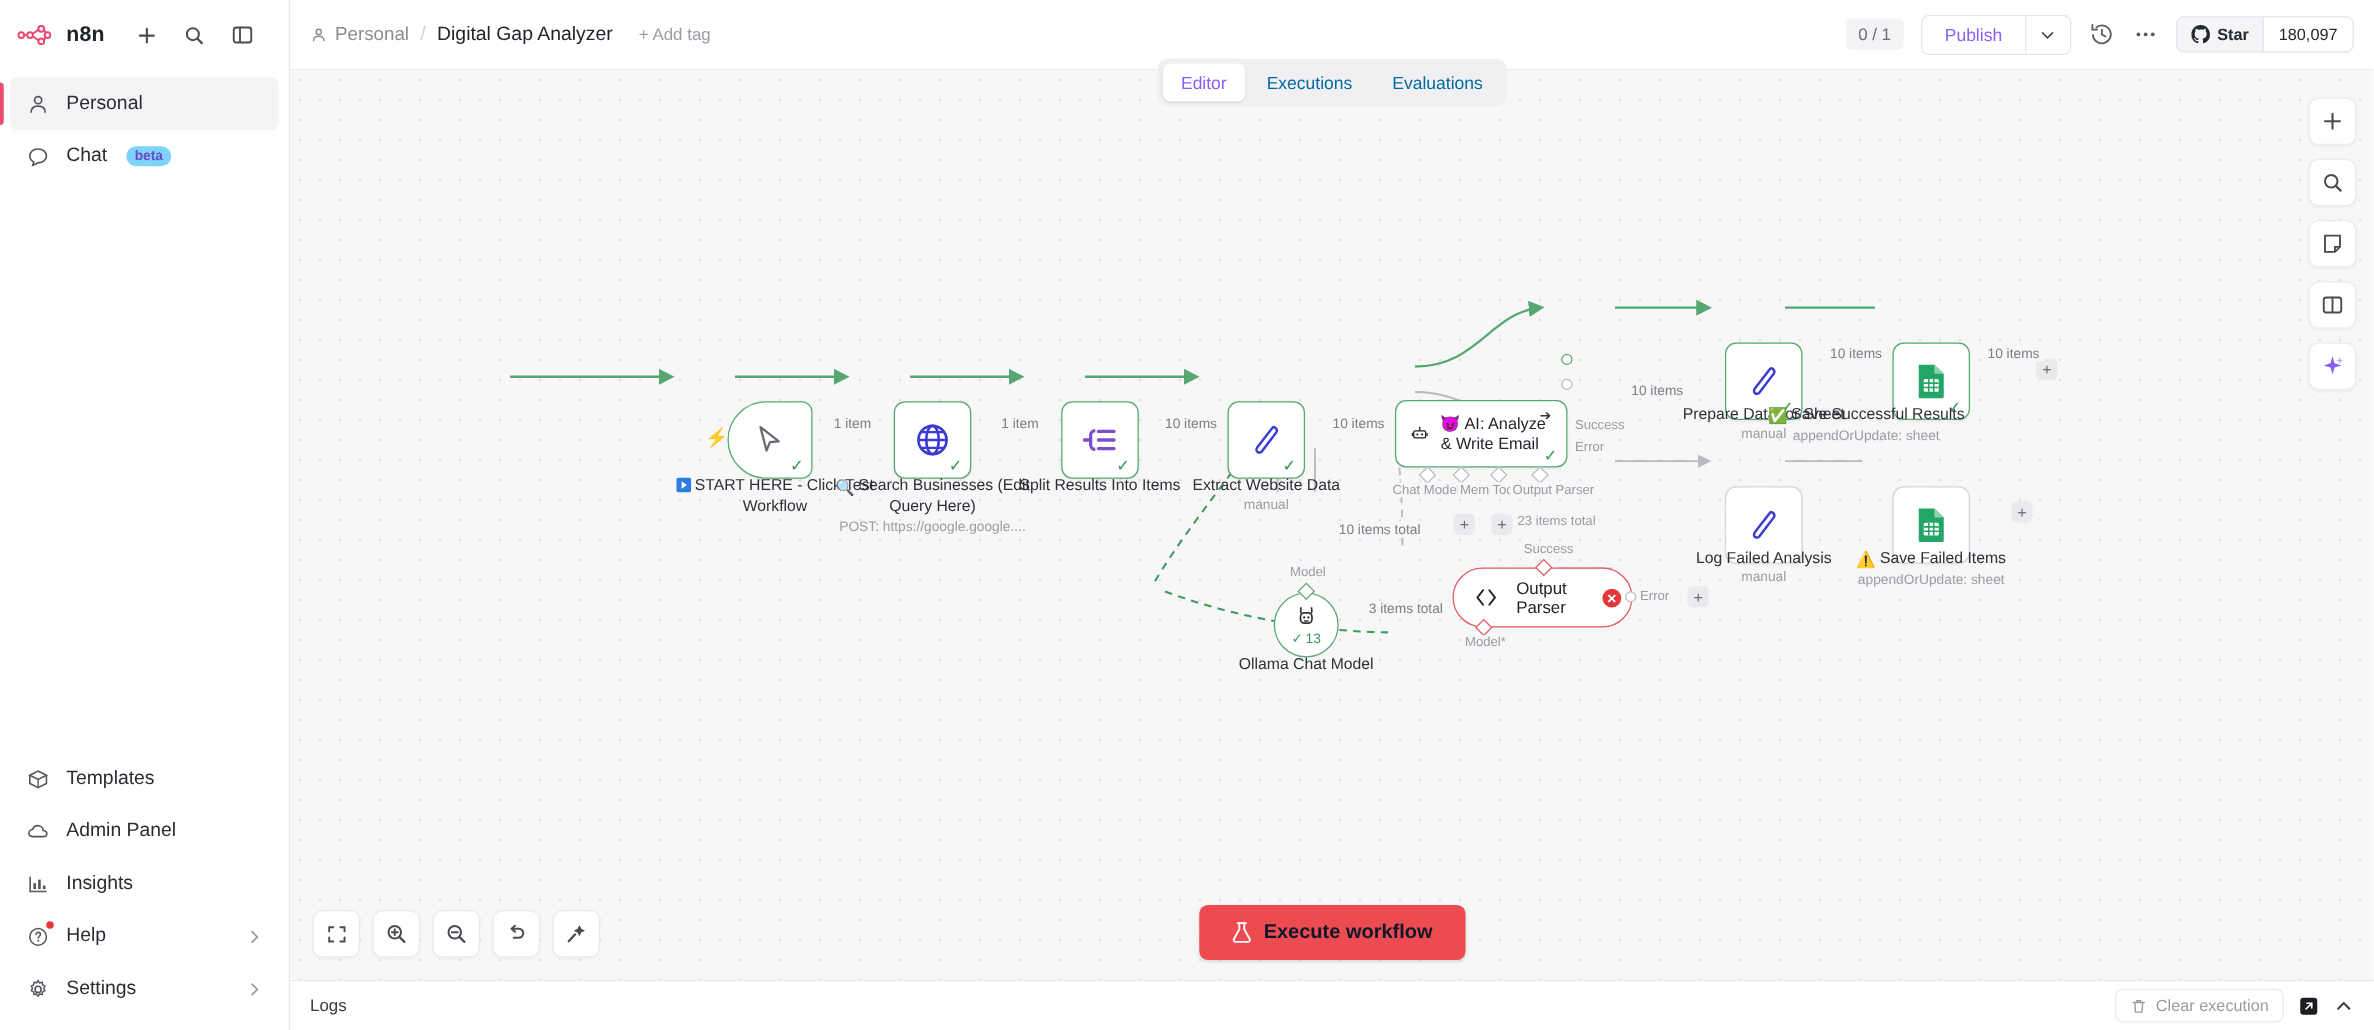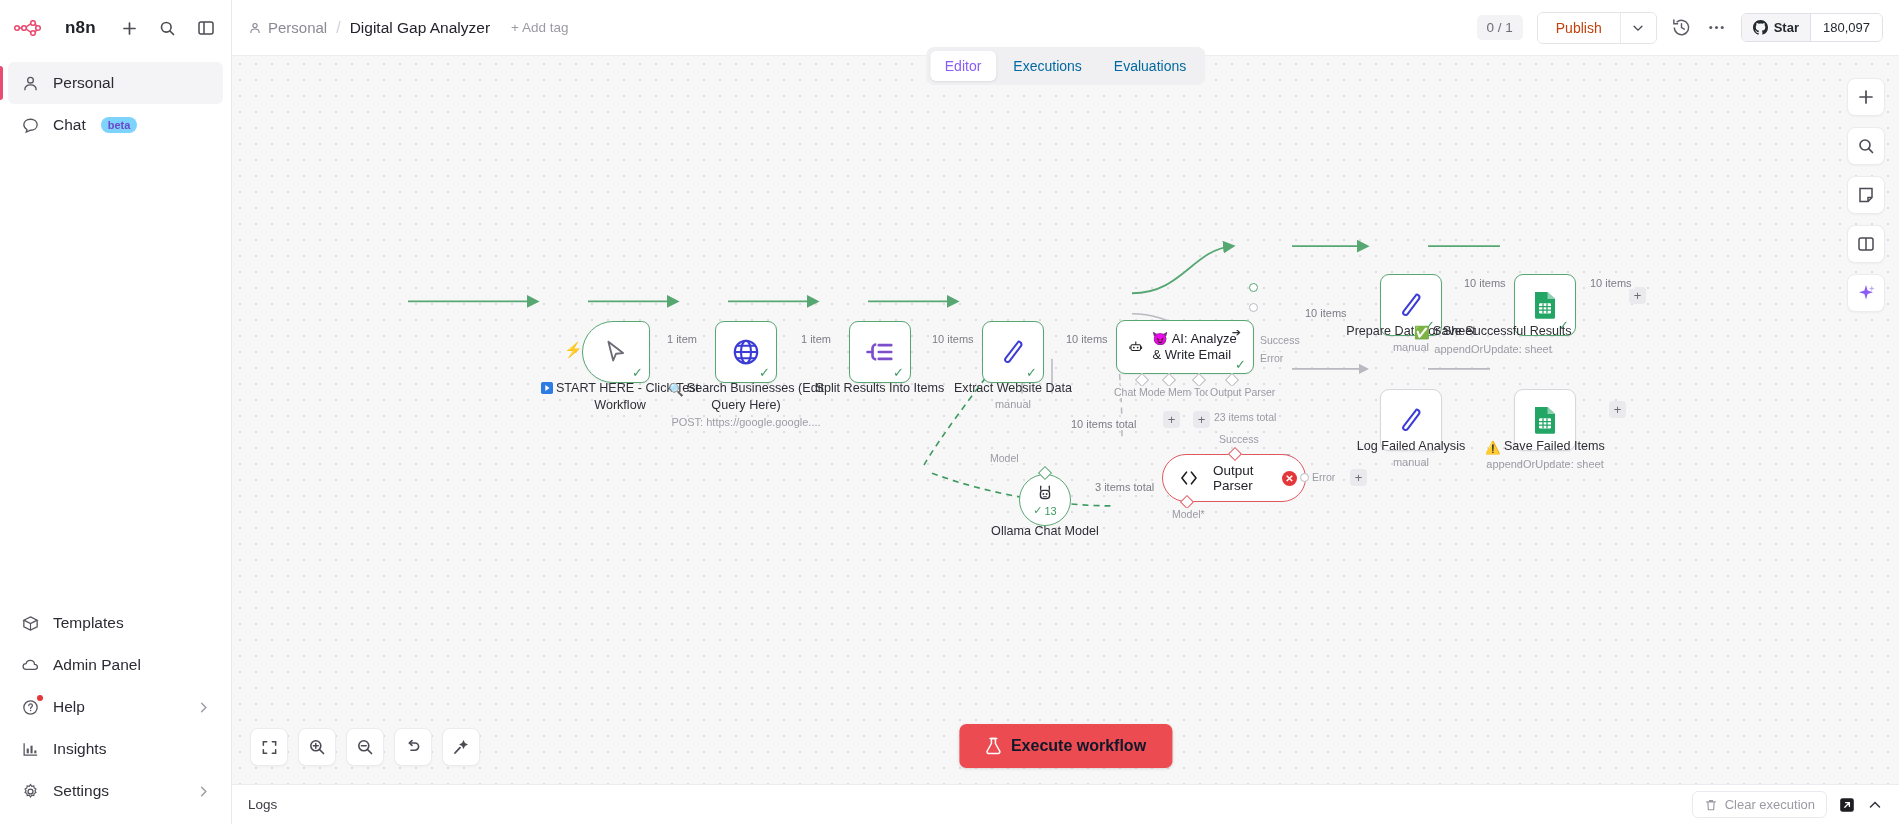--- a/index.html
+++ b/index.html
@@ -11,21 +11,21 @@
   .app { position: relative; width: 1899px; height: 824px; display: flex; }
 
   
   .sidebar {
     width: 232px; height: 824px; background: #fff;
     border-right: 1px solid #e9e9ec;
     display: flex; flex-direction: column; flex: 0 0 232px;
     position: relative; z-index: 20;
   }
   .sb-top { display: flex; align-items: center; height: 56px; padding: 0 14px; gap: 10px; }
-  .logo-wrap { display: flex; align-items: center; gap: 24px; }
+  .logo-wrap { display: flex; align-items: center; gap: 12px; }
   .logo-text { font-size: 17px; font-weight: 700; color: #20232a; letter-spacing: .2px; }
   .sb-top-actions { display: flex; align-items: center; gap: 14px; margin-left: 12px; }
   .ic-btn { width: 24px; height: 24px; display: flex; align-items: center; justify-content: center;
             color: #4b4b52; cursor: pointer; border-radius: 4px; }
 
   .sb-nav { padding: 6px 8px 0 8px; }
   .sb-item {
     display: flex; align-items: center; gap: 13px;
     height: 42px; padding: 0 12px; border-radius: 6px;
     color: #2b2b33; font-size: 15.5px; cursor: pointer; position: relative;
@@ -55,21 +55,21 @@
     position: relative; z-index: 15;
   }
   .crumbs { display: flex; align-items: center; gap: 9px; font-size: 15px; }
   .crumb-personal { display: flex; align-items: center; gap: 6px; color: #8a8a93; cursor: pointer; }
   .crumb-sep { color: #d2d2d8; font-size: 16px; }
   .crumb-title { color: #23232b; font-size: 15.5px; cursor: text; }
   .add-tag { color: #9b9ba3; font-size: 13.5px; margin-left: 12px; cursor: pointer; }
   .top-right { margin-left: auto; display: flex; align-items: center; gap: 14px; }
   .count-pill { background: #f3f3f5; color: #6c6c76; font-size: 13.5px; border-radius: 5px; padding: 5px 10px; }
   .publish-grp { display: flex; align-items: stretch; border: 1px solid #e3e3e8; border-radius: 6px; overflow: hidden; background: #fff; }
-  .publish-btn { padding: 7px 18px; font-size: 14px; color: #c2410c; cursor: pointer; background: #fff; }
+  .publish-btn { padding: 7px 18px; font-size: 14px; color: #8b5cf6; cursor: pointer; background: #fff; }
   .publish-caret { width: 36px; display: flex; align-items: center; justify-content: center;
                    border-left: 1px solid #e9e9ee; color: #4a4a52; cursor: pointer; background: #fff; }
   .top-icon { color: #5b5b64; cursor: pointer; display: flex; align-items: center; }
   .gh-star { display: flex; align-items: stretch; border: 1px solid #e0e0e6; border-radius: 6px; overflow: hidden; font-size: 13px; }
   .gh-left { display: flex; align-items: center; gap: 6px; padding: 6px 11px; background: #f5f5f7; color: #24292f; font-weight: 600; cursor: pointer; }
   .gh-count { padding: 6px 12px; background: #fff; color: #24292f; border-left: 1px solid #e0e0e6; }
 
   
   .tabbar {
     position: absolute; top: 47px; left: 50%; transform: translateX(-50%);
@@ -249,45 +249,45 @@
       </div>
       <div class="sb-item">
         <span class="sb-ico">
           <svg width="19" height="19" viewBox="0 0 20 20">
             <path d="M5.5 14 C3.6 14 2.2 12.7 2.2 11 C2.2 9.3 3.6 8 5.4 8 C5.8 6 7.6 4.7 9.7 4.7 C12.2 4.7 14.1 6.5 14.2 8.8 C16 8.9 17.3 10 17.3 11.5 C17.3 13 16 14 14.3 14 Z" fill="none" stroke="currentColor" stroke-width="1.35"></path>
           </svg>
         </span>
         <span>Admin Panel</span>
       </div>
       <div class="sb-item">
+        <span class="sb-ico">
+          <svg width="19" height="19" viewBox="0 0 20 20">
+            <path d="M3.3 3.5 V16 H17" fill="none" stroke="currentColor" stroke-width="1.35"></path>
+            <rect x="6" y="9" width="2.2" height="5" fill="currentColor"></rect>
+            <rect x="10" y="6" width="2.2" height="8" fill="currentColor"></rect>
+            <rect x="14" y="11" width="2.2" height="3" fill="currentColor"></rect>
+          </svg>
+        </span>
+        <span>Insights</span>
+      </div>
+      <div class="sb-item">
         <span class="dot-alert"></span>
         <span class="sb-ico">
           <svg width="19" height="19" viewBox="0 0 20 20">
             <circle cx="10" cy="10" r="7" fill="none" stroke="currentColor" stroke-width="1.35"></circle>
             <path d="M8.2 8.1 C8.2 6.9 9 6.2 10.1 6.2 C11.2 6.2 12 6.9 12 7.9 C12 9.4 10.1 9.5 10.1 11" fill="none" stroke="currentColor" stroke-width="1.3" stroke-linecap="round"></path>
             <circle cx="10.1" cy="13.2" r=".85" fill="currentColor"></circle>
           </svg>
         </span>
         <span>Help</span>
         <span class="chev-r">
           <svg width="15" height="15" viewBox="0 0 16 16">
               <path d="M6 3.5 L10.5 8 L6 12.5" fill="none" stroke="currentColor" stroke-width="1.5" stroke-linecap="round"></path>
             </svg>
         </span>
-      </div>
-      <div class="sb-item">
-        <span class="sb-ico">
-          <svg width="19" height="19" viewBox="0 0 20 20">
-            <path d="M3.3 3.5 V16 H17" fill="none" stroke="currentColor" stroke-width="1.35"></path>
-            <rect x="6" y="9" width="2.2" height="5" fill="currentColor"></rect>
-            <rect x="10" y="6" width="2.2" height="8" fill="currentColor"></rect>
-            <rect x="14" y="11" width="2.2" height="3" fill="currentColor"></rect>
-          </svg>
-        </span>
-        <span>Insights</span>
       </div>
       <div class="sb-item">
         <span class="sb-ico">
           <svg width="19" height="19" viewBox="0 0 20 20">
             <circle cx="10" cy="10" r="2.6" fill="none" stroke="currentColor" stroke-width="1.35"></circle>
             <path d="M10 2.6 L11.3 4.5 L13.5 4.1 L13.8 6.3 L15.7 7.3 L14.7 9.2 L15.7 11.1 L13.8 12.1 L13.5 14.3 L11.3 13.9 L10 15.8 L8.7 13.9 L6.5 14.3 L6.2 12.1 L4.3 11.1 L5.3 9.2 L4.3 7.3 L6.2 6.3 L6.5 4.1 L8.7 4.5 Z" fill="none" stroke="currentColor" stroke-width="1.25"></path>
           </svg>
         </span>
         <span>Settings</span>
         <span class="chev-r">
@@ -532,21 +532,21 @@
         <svg width="22" height="22" viewBox="0 0 24 24">
           <path d="M7.5 3 C7 5 7 7 7.6 8.5 M16.5 3 C17 5 17 7 16.4 8.5" stroke="#33333b" stroke-width="1.5" fill="none"></path>
           <rect x="7" y="8" width="10" height="9" rx="3.4" fill="none" stroke="#33333b" stroke-width="1.5"></rect>
           <circle cx="10.2" cy="12" r="1" fill="#33333b"></circle>
             <circle cx="13.8" cy="12" r="1" fill="#33333b"></circle>
           <path d="M10.5 15 h3" stroke="#33333b" stroke-width="1.3" stroke-linecap="round"></path>
         </svg>
         <span class="circ-count">✓ <span>13</span></span>
       </div>
       <div class="diamond green" style="left:808px; top:412px;"></div>
-      <div class="port-label" style="left:756px; top:396px;">Model</div>
+      <div class="port-label" style="left:798px; top:396px;">Model</div>
       <div class="node-label" style="left:813px; top:468px;">
         <span>Ollama Chat Model</span>
       </div>
 
       <div class="pill-node" style="left:930px; top:398px; width:144px;">
         <svg width="22" height="18" viewBox="0 0 24 20">
           <path d="M9 3 L3.5 10 L9 17 M15 3 L20.5 10 L15 17" fill="none" stroke="#1d1d22" stroke-width="1.9" stroke-linecap="round" stroke-linejoin="round"></path>
         </svg>
         <span class="pn-title">Output Parser</span>
         <span class="err-badge" style="right:8px; top:16px;">✕</span>

